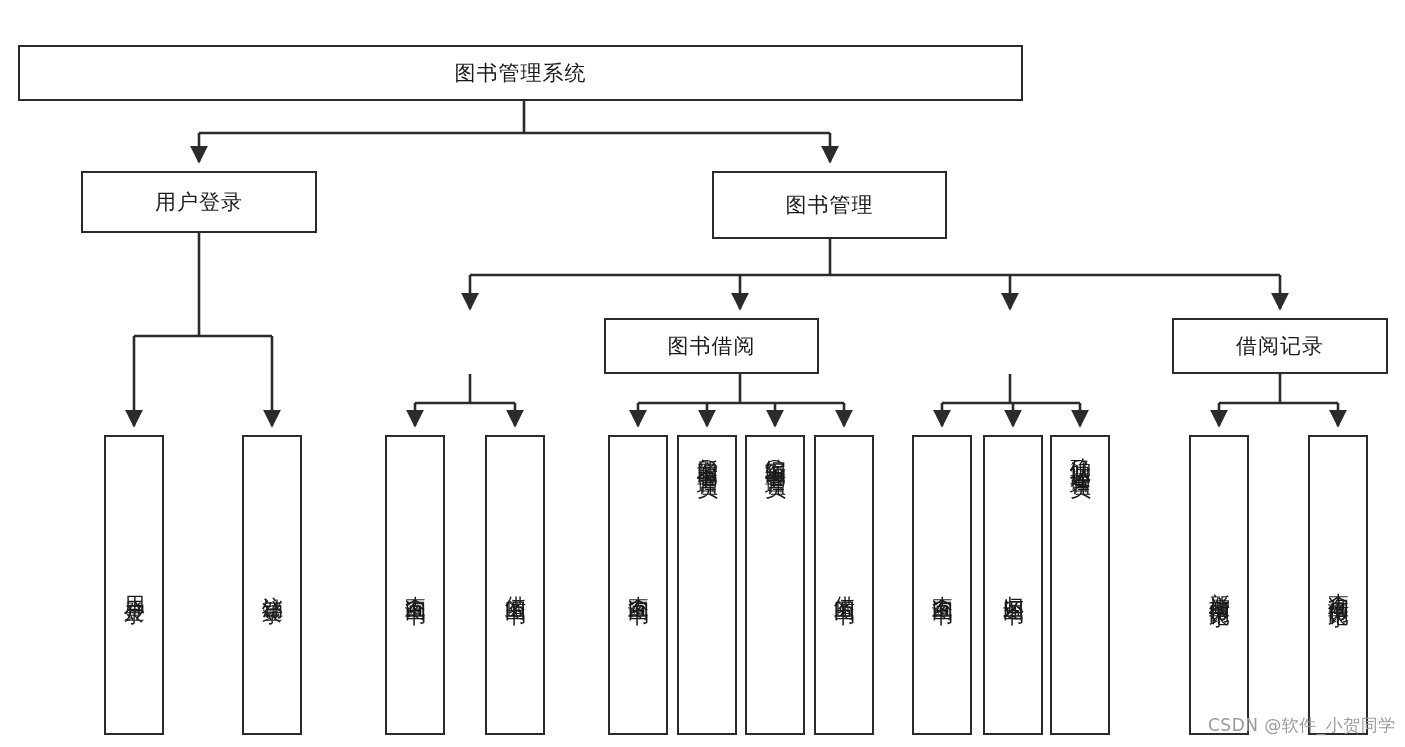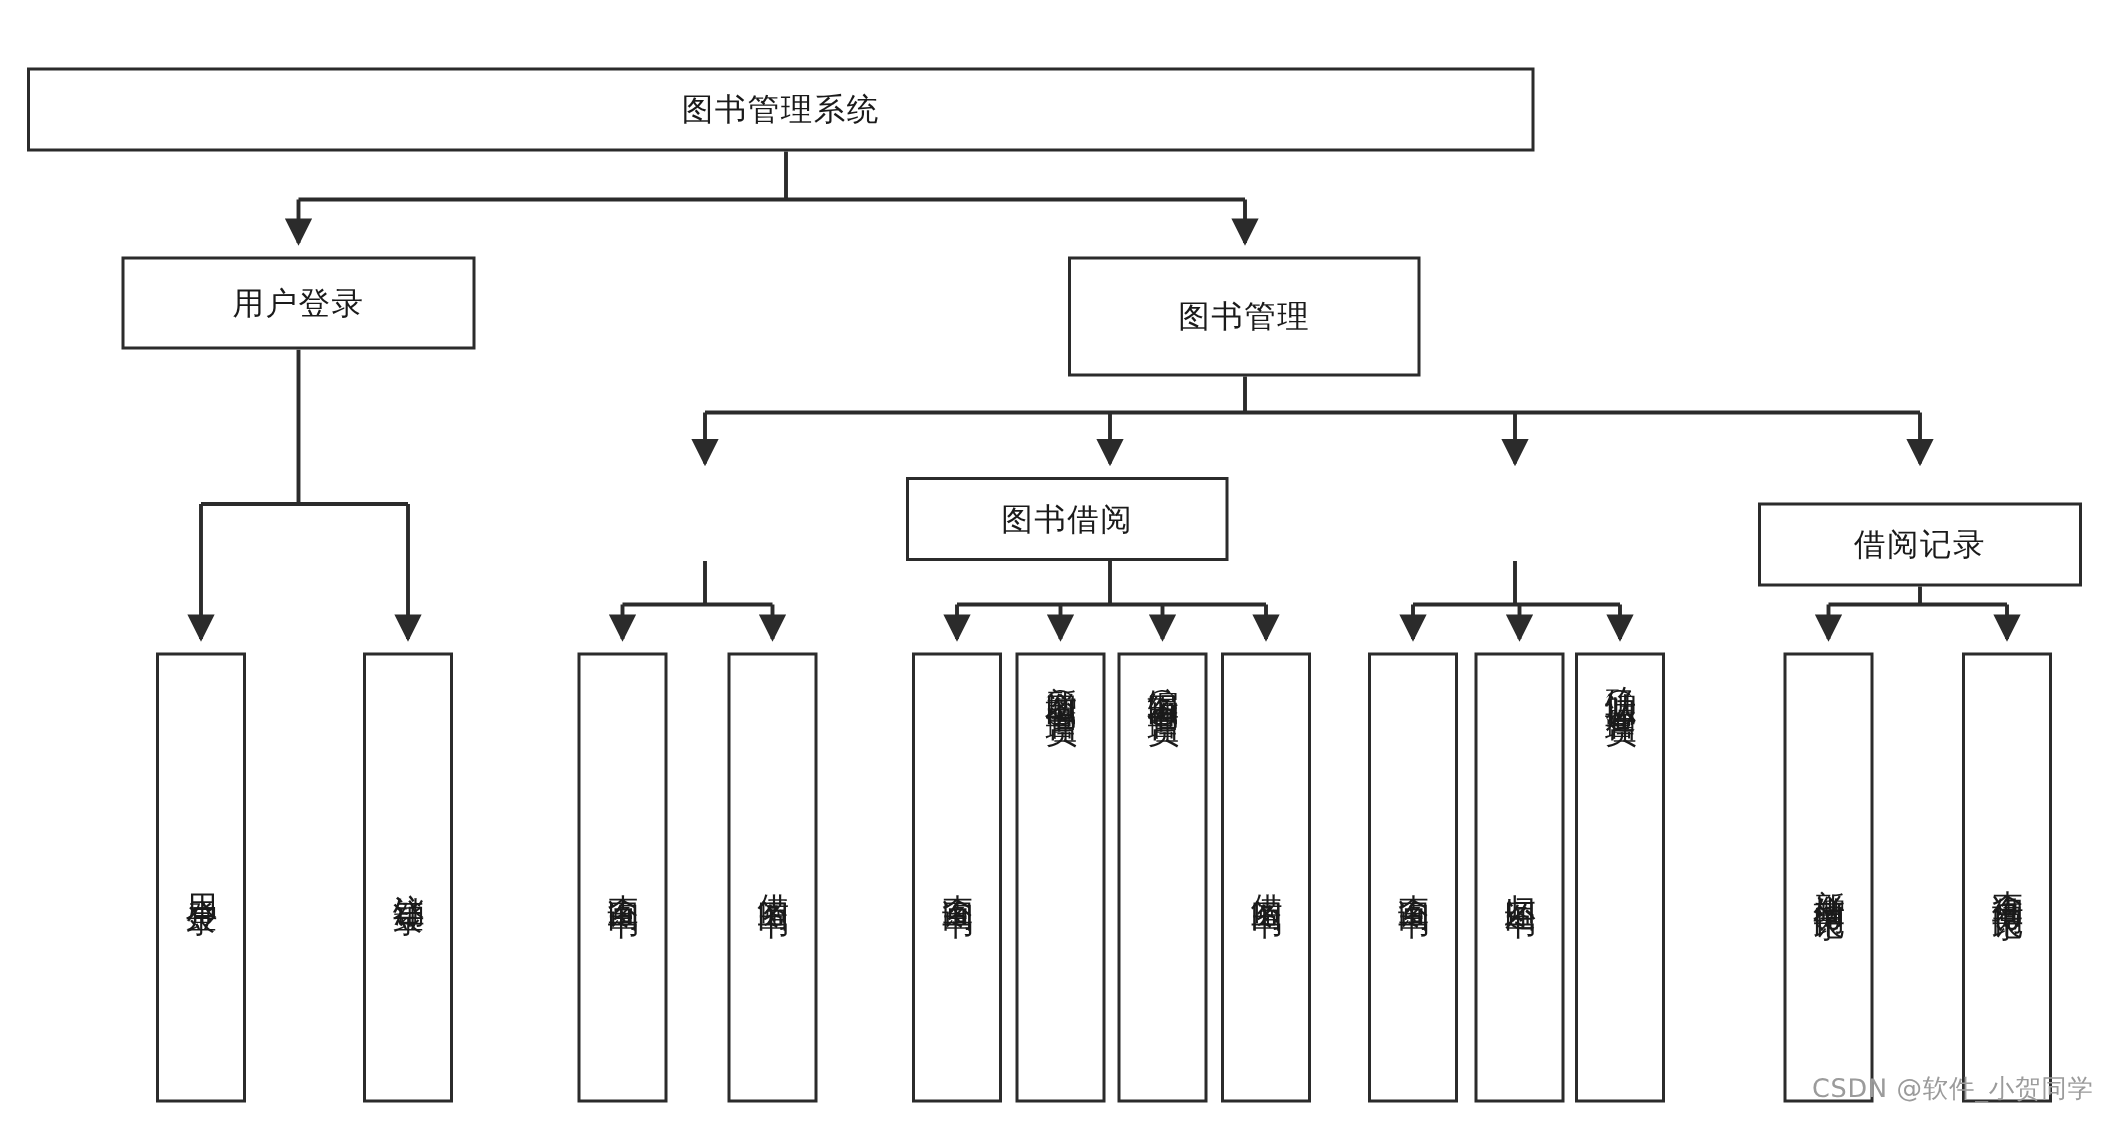--- a/index.html
+++ b/index.html
@@ -129,28 +129,28 @@
     </g>
   </svg>
 
   <div class="node" style="left: 18px; top: 13px; width: 1005px; height: 56px; margin-top: 32px;">
     <span class="label">图书管理系统</span>
   </div>
 
   <div class="node" style="left: 81px; top: 171px; width: 236px; height: 62px;">
     <span class="label">用户登录</span>
   </div>
-  <div class="node" style="left: 712px; top: 171px; width: 235px; height: 80px;">
+  <div class="node" style="left: 712px; top: 171px; width: 235px; height: 68px;">
     <span class="label">图书管理</span>
   </div>
 
   <div class="node" style="left: 604px; top: 318px; width: 215px; height: 56px; text-align: right;">
     <span class="label">图书借阅</span>
   </div>
-  <div class="node" style="left: 1172px; top: 318px; width: 216px; height: 56px; margin-top: 17px;">
+  <div class="node" style="left: 1172px; top: 318px; width: 216px; height: 56px;">
     <span class="label">借阅记录</span>
   </div>
 
   <div class="node vertical" style="left: 104px; top: 435px; width: 60px; height: 300px;">
     <span class="label">用户登录</span>
   </div>
   <div class="node vertical" style="left: 242px; top: 435px; width: 60px; height: 300px;">
     <span class="label">注销登录</span>
   </div>
   <div class="node vertical" style="left: 385px; top: 435px; width: 60px; height: 300px;">

